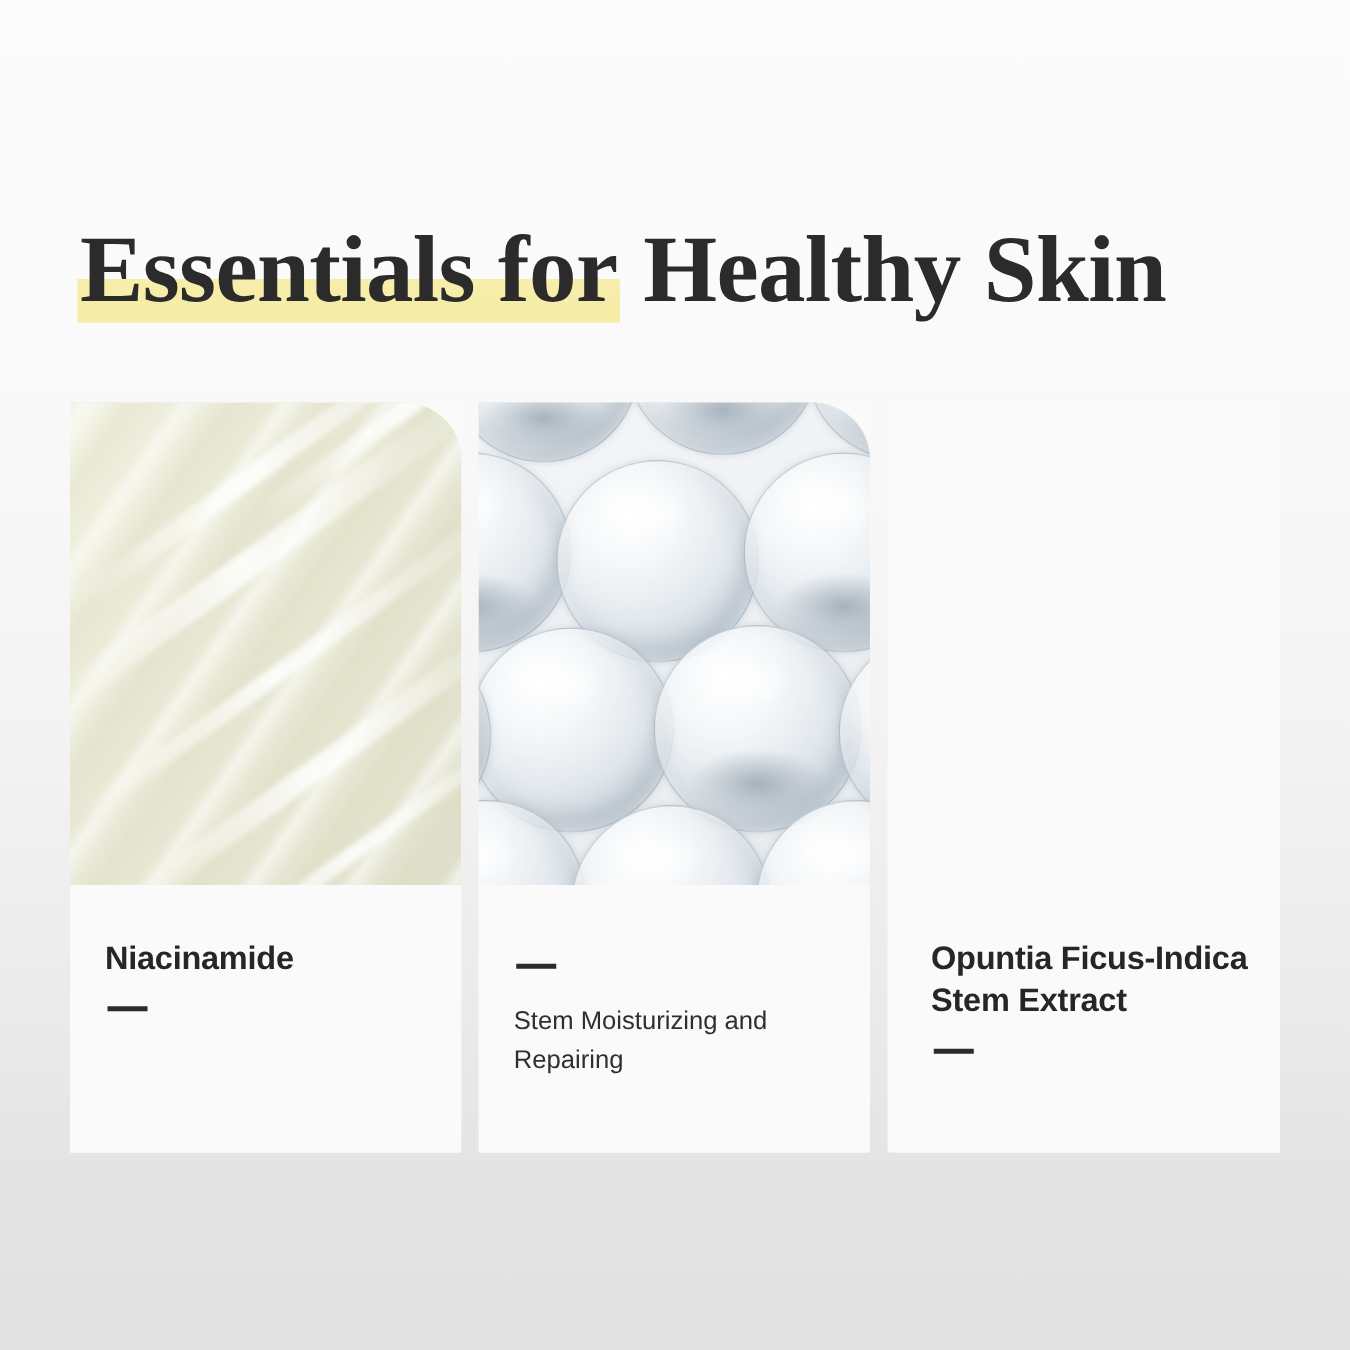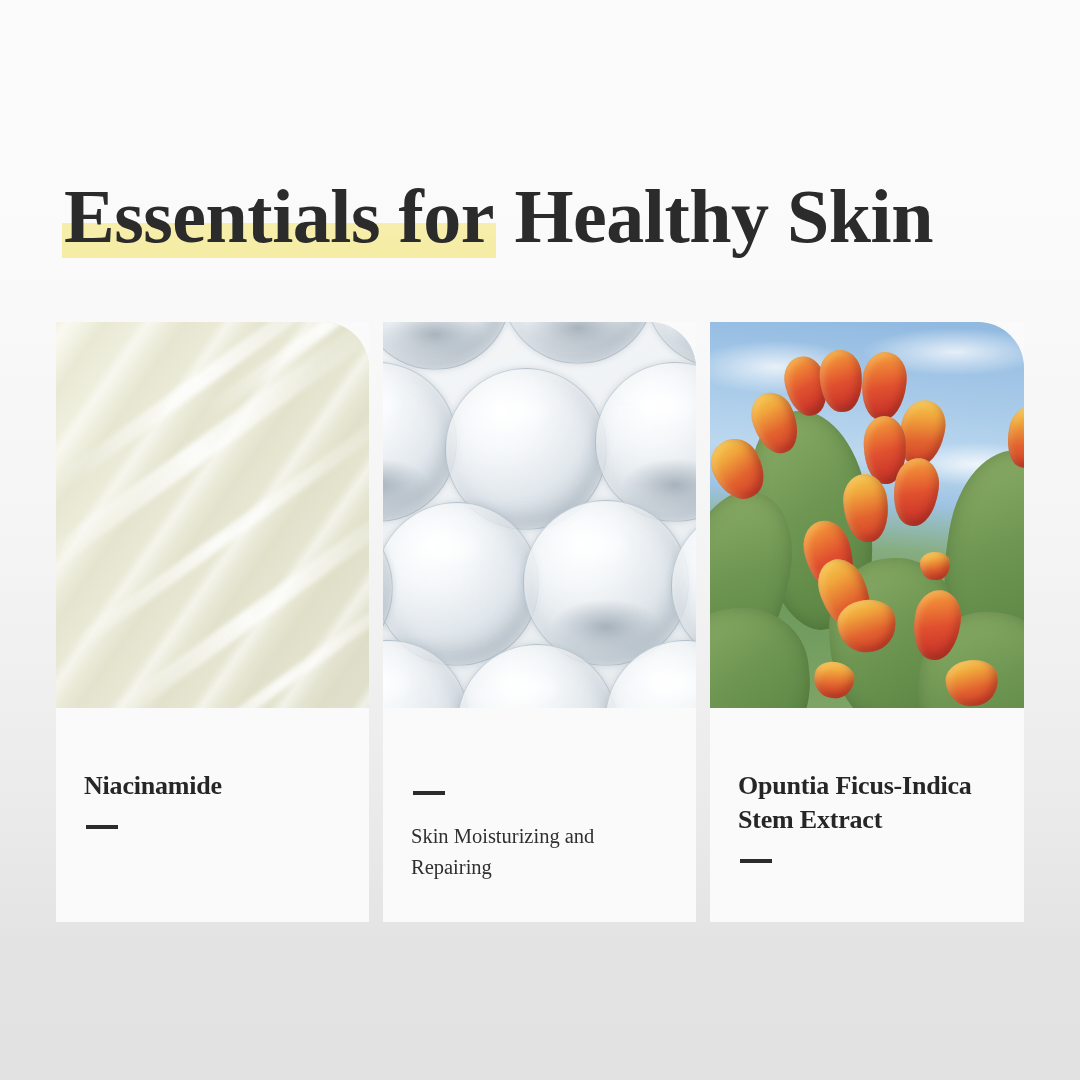--- a/index.html
+++ b/index.html
@@ -76,21 +76,21 @@
     flex-direction: row;
     gap: 14px;
   }
   .card {
     position: relative;
     width: 313px;
     display: flex;
     flex-direction: column;
     background: #fafafa;
   }
-  .card:last-child { width: 314px; }
+  .card:last-child { width: 314px; align-items: flex-end; }
 
   .card-media {
     position: relative;
     height: 386px;
     overflow: hidden;
     border-top-right-radius: 46px;
     background: #e9e9e1;
   }
 
   
@@ -211,23 +211,22 @@
         #f5cf52 0%,
         #f0a63c 28%,
         #e2622f 62%,
         #cf3c2b 100%);
   }
 
   
   .card-body {
     flex: 1;
     background: #fafafa;
-    padding: 61px 26px 0 28px;
+    padding: 41px 26px 0 28px;
     box-sizing: border-box;
-    font-family: Liberation Serif, serif;
   }
   .card-title {
     margin: 0;
     font-size: 26px;
     line-height: 34px;
     font-weight: bold;
     color: #262626;
     letter-spacing: -0.2px;
   }
   .divider {
@@ -289,21 +288,21 @@
         <div class="bub bub-dark" style="left:140px; top:178px; width:164px; height:164px;"></div>
         <div class="bub bub-dark" style="left:-150px;top:186px; width:158px; height:158px;"></div>
         <div class="bub bub-dark" style="left:288px; top:184px; width:158px; height:158px;"></div>
 
         <div class="bub bub-dark" style="left:-74px; top:318px; width:158px; height:158px;"></div>
         <div class="bub bub-dark" style="left:74px;  top:322px; width:158px; height:158px;"></div>
         <div class="bub bub-dark" style="left:222px; top:318px; width:158px; height:158px;"></div>
       </div>
       <div class="card-body">
         <div class="divider"></div>
-        <p class="card-desc">Skin Moisturizing and
+        <p class="card-desc">Stem Moisturizing and
 Repairing</p>
       </div>
     </div>
 
     <div class="card">
       <div class="card-media">
         <div class="media-cactus"></div>
         <div class="cloud" style="left:-20px; top:18px;  width:170px; height:54px;"></div>
         <div class="cloud" style="left:150px; top:6px;   width:190px; height:48px;"></div>
         <div class="cloud" style="left:190px; top:120px; width:150px; height:44px;"></div>

